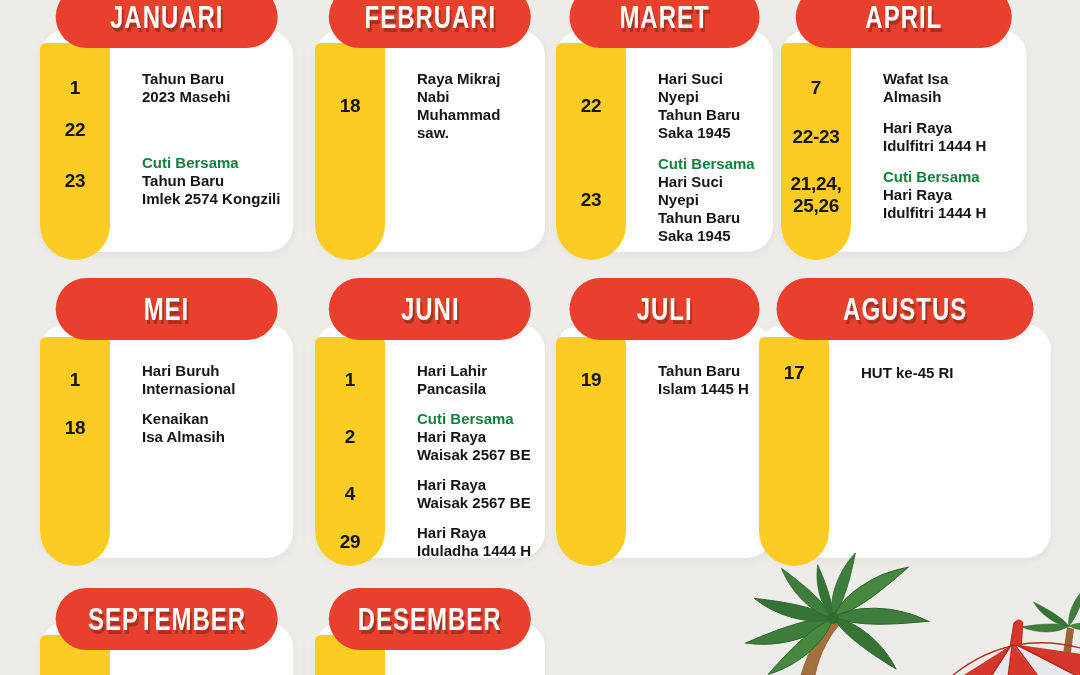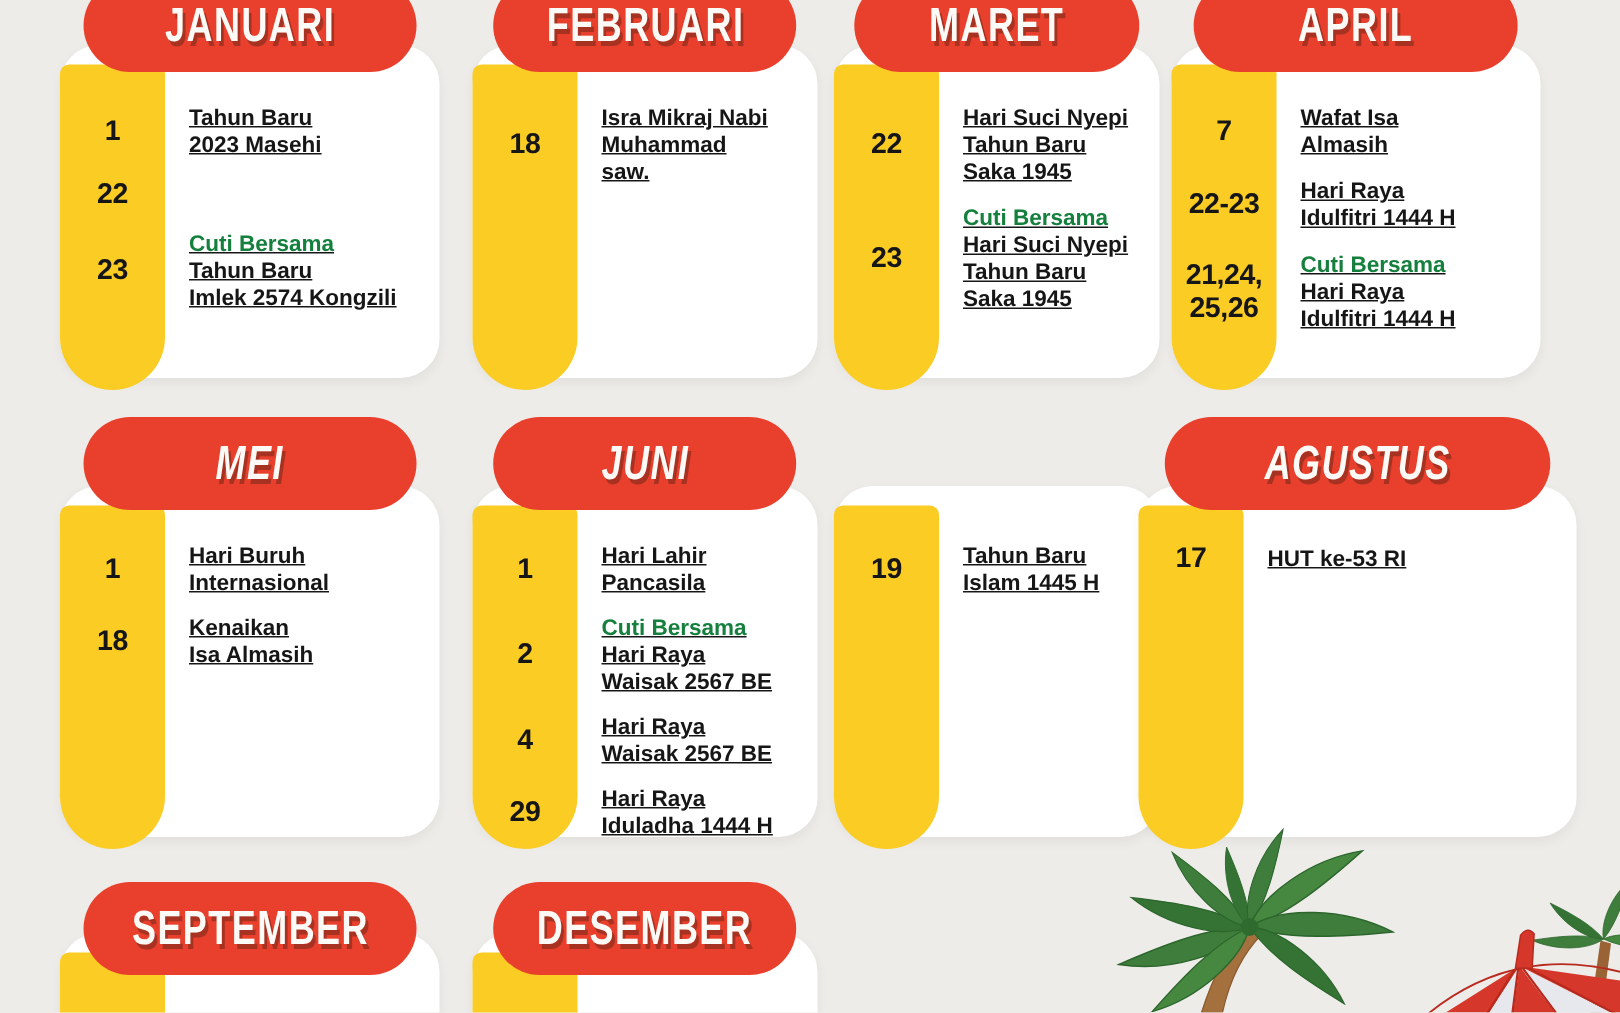--- a/index.html
+++ b/index.html
@@ -17,40 +17,40 @@
     position:absolute;left:0;top:13px;bottom:-8px;width:70px;
     background:#FACC24;border-radius:6px 6px 35px 35px;z-index:1;
   }
   .pill{
     position:absolute;left:50%;transform:translateX(-50%);
     height:62px;min-width:88%;padding:0 24px;box-sizing:border-box;
     background:#E8402C;border-radius:999px;z-index:4;
     display:flex;align-items:center;justify-content:center;
   }
   .row1 .pill{top:-44px;}
-  .row2 .pill{top:-46px;font-style:italic;}
+  .row2 .pill{top:-46px;}
   .row3 .pill{top:-34px;justify-content:center;}
   .pill-label{
     display:inline-block;transform:scaleY(1.28) scaleX(0.96);
     font-weight:700;font-size:25px;color:#FCFAF6;letter-spacing:1px;
     text-shadow:2px 3px 0 rgba(70,30,20,0.4);white-space:nowrap;
   }
   .entries{
     position:absolute;inset:0;z-index:3;
     padding:40px 10px 6px 0;box-sizing:border-box;
     display:flex;flex-direction:column;gap:13px;
   }
   .row2 .entries{padding-top:38px;gap:12px;}
   .entry{display:flex;align-items:center;}
   .date{
     width:70px;flex:none;text-align:center;
     font-weight:700;font-size:19px;line-height:22px;color:#161616;
     white-space:pre-line;letter-spacing:-0.3px;
   }
-  .txt{flex:1;padding-left:16px;font-weight:700;font-size:15px;line-height:18px;color:#161616;text-decoration:underline;}
+  .txt{flex:1;padding-left:32px;font-weight:700;font-size:15px;line-height:18px;color:#161616;}
   .tag{color:#15803d;}
   .name{white-space:pre-line;}
   .illustration{position:absolute;left:715px;top:532px;width:365px;height:143px;z-index:6;pointer-events:none;}
 </style>
 </head>
 <body>
 
 <section class="card row1" style="left:40px;top:30px;width:253px;height:222px">
   <div class="bodybg"></div>
   <div class="stripe"></div>
@@ -82,21 +82,21 @@
 <section class="card row1" style="left:315px;top:30px;width:230px;height:222px">
   <div class="bodybg"></div>
   <div class="stripe"></div>
   <div class="pill">
     <span class="pill-label">FEBRUARI</span>
   </div>
   <div class="entries">
     <div class="entry">
       <div class="date">18</div>
       <div class="txt">
-          <div class="name">Isra Mikraj Nabi
+          <div class="name">Raya Mikraj Nabi
 Muhammad
 saw.</div>
         </div>
     </div>
   </div>
 </section>
 
 <section class="card row1" style="left:556px;top:30px;width:217px;height:222px">
   <div class="bodybg"></div>
   <div class="stripe"></div>
@@ -216,20 +216,23 @@
           <div class="name">Hari Raya
 Iduladha 1444 H</div>
         </div>
     </div>
   </div>
 </section>
 
 <section class="card row2" style="left:556px;top:324px;width:217px;height:234px">
   <div class="bodybg"></div>
   <div class="stripe"></div>
+  <div class="pill">
+    <span class="pill-label">JULI</span>
+  </div>
   <div class="entries">
     <div class="entry">
       <div class="date">19</div>
       <div class="txt">
           <div class="name">Tahun Baru
 Islam 1445 H</div>
         </div>
     </div>
   </div>
 </section>
@@ -237,21 +240,21 @@
 <section class="card row2" style="left:759px;top:324px;width:292px;height:234px">
   <div class="bodybg"></div>
   <div class="stripe"></div>
   <div class="pill">
     <span class="pill-label">AGUSTUS</span>
   </div>
   <div class="entries">
     <div class="entry">
       <div class="date">17</div>
       <div class="txt">
-          <div class="name">HUT ke-53 RI</div>
+          <div class="name">HUT ke-45 RI</div>
         </div>
     </div>
   </div>
 </section>
 
 <section class="card row3" style="left:40px;top:622px;width:253px;height:160px">
   <div class="bodybg"></div>
   <div class="stripe"></div>
   <div class="pill">
     <span class="pill-label">SEPTEMBER</span>

